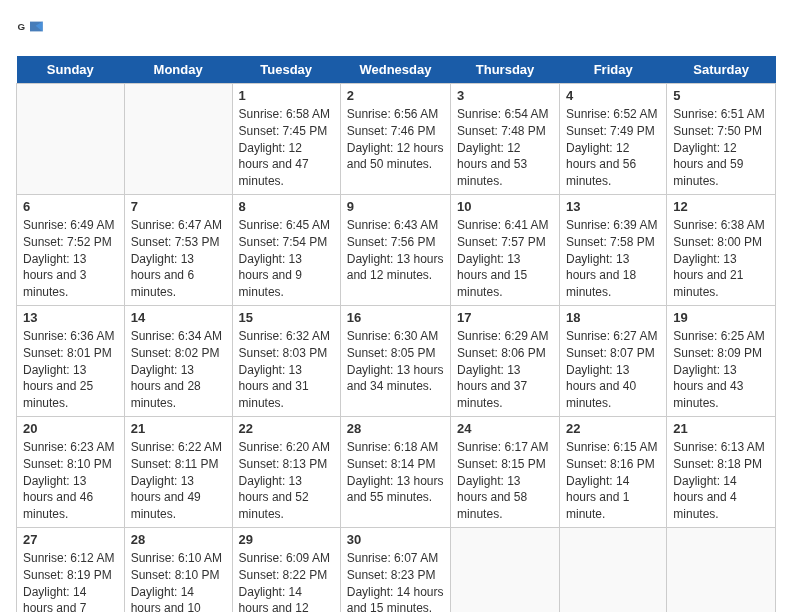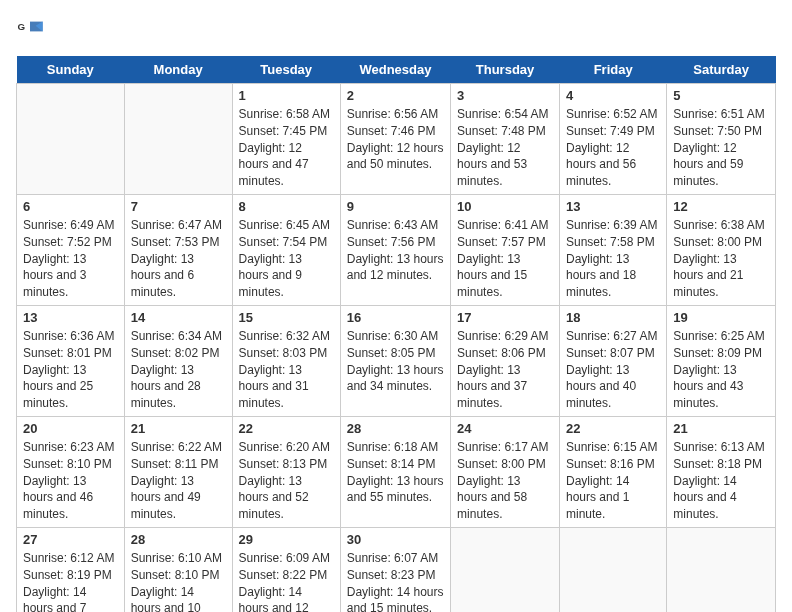--- a/index.html
+++ b/index.html
@@ -267,21 +267,21 @@
         </td>
         <td>
           <div class="day-number">28</div>
           <div class="day-info">Sunrise: 6:18 AM
 Sunset: 8:14 PM
 Daylight: 13 hours and 55 minutes.</div>
         </td>
         <td>
           <div class="day-number">24</div>
           <div class="day-info">Sunrise: 6:17 AM
-Sunset: 8:00 PM
+Sunset: 8:15 PM
 Daylight: 13 hours and 58 minutes.</div>
         </td>
         <td>
           <div class="day-number">22</div>
           <div class="day-info">Sunrise: 6:15 AM
 Sunset: 8:16 PM
 Daylight: 14 hours and 1 minute.</div>
         </td>
         <td>
           <div class="day-number">21</div>

